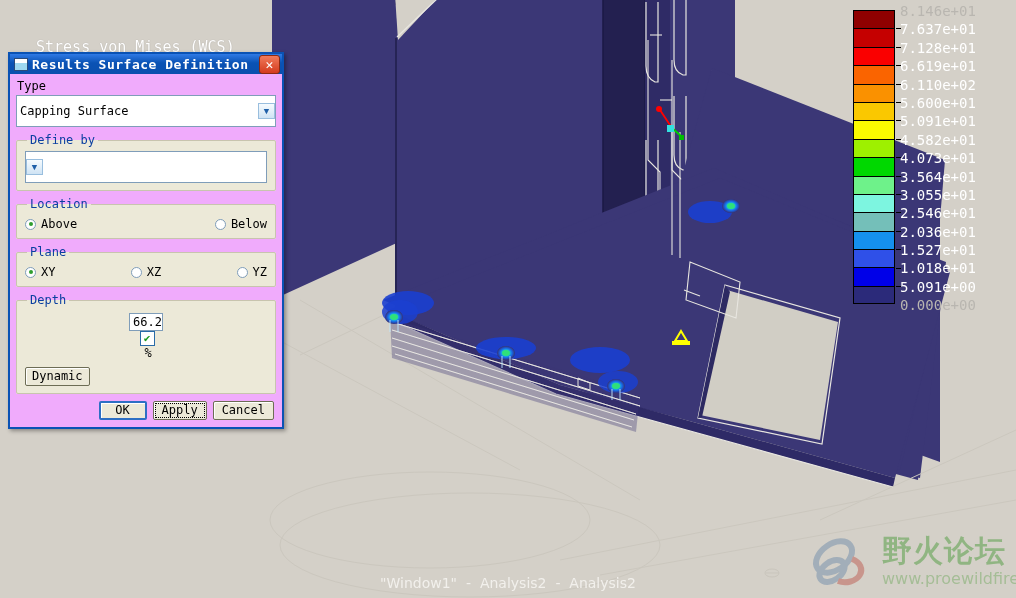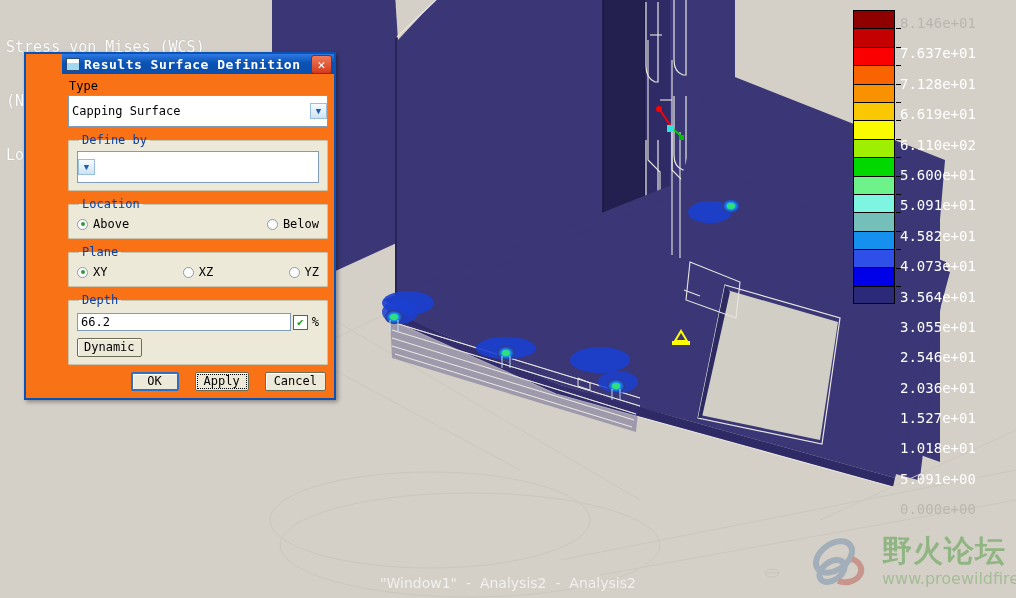--- a/index.html
+++ b/index.html
@@ -17,21 +17,21 @@
   .overlay-text{
     position:absolute;left:6px;top:2px;
     color:#ffffff;
     font-family:"DejaVu Sans Mono", monospace;
     font-size:15px;line-height:18px;
     letter-spacing:0px;
     white-space:pre;
     text-shadow:0 0 1px rgba(0,0,0,.25);
     z-index:5;
   }
-  .overlay-text div{height:18px;}
+  .overlay-text div{height:18px;margin-left:30px;}
 
   
   .status-text{
     position:absolute;left:0;top:575px;width:1016px;
     text-align:center;
     color:#f2f0ec;
     font-family:"DejaVu Sans", sans-serif;
     font-size:14px;
     z-index:5;
     white-space:pre;
@@ -39,21 +39,21 @@
 
   
   #legend{position:absolute;left:853px;top:10px;z-index:6;}
   #legend .band{width:42px;height:18.4px;border:1px solid #000;
                 border-bottom:none;box-sizing:border-box;}
   #legend .band:last-child{border-bottom:1px solid #000;}
   #legend .labels{position:absolute;left:47px;top:-8px;}
   #legend .lbl{
     height:18.4px;line-height:18.4px;
     font-family:"DejaVu Sans Mono", monospace;
-    font-size:14px;color:#ffffff;white-space:pre;margin-top:12px;
+    font-size:14px;color:#ffffff;white-space:pre;
   }
   #legend .lbl.dim{color:#b9b6b0;}
   #legend .tick{position:absolute;left:43px;width:5px;height:1px;background:#000;}
 
   
   #watermark{
     position:absolute;left:808px;top:531px;width:200px;height:62px;
     z-index:4;opacity:.55;
   }
   #watermark .wm-cn{
@@ -63,27 +63,26 @@
     letter-spacing:1px;
   }
   #watermark .wm-url{
     position:absolute;left:74px;top:38px;
     font-family:"DejaVu Sans", sans-serif;
     font-size:16px;color:#7fae6e;white-space:nowrap;
   }
 
   
   #dialog{
-    position:absolute;left:24px;top:52px;width:272px;
-    background:#f97316;
+    position:absolute;left:8px;top:52px;width:272px;
+    background:#f0abfc;
     border:2px solid #0a52b4;
     box-shadow:2px 2px 4px rgba(0,0,0,.35);
     z-index:20;
     font-family:"DejaVu Sans Mono", monospace;
-    padding-left:36px;
   }
   #titlebar{
     height:20px;
     background:linear-gradient(to bottom,#2f7ae5 0%,#0a52b4 45%,#0a4fae 100%);
     display:flex;align-items:center;padding:0 2px;
   }
   #titlebar .ticon{
     width:14px;height:13px;margin:0 4px 0 2px;
     background:linear-gradient(to bottom,#ffffff 0 35%,#9fd8f0 35% 100%);
     border:1px solid #2a4a7a;box-sizing:border-box;flex:0 0 auto;
@@ -133,21 +132,21 @@
   .radio .rb{
     width:11px;height:11px;border-radius:50%;
     background:#fff;border:1px solid #7f9db9;
     box-sizing:border-box;margin-right:5px;
     display:flex;align-items:center;justify-content:center;flex:0 0 auto;
   }
   .radio .rb i{width:4px;height:4px;border-radius:50%;background:#2f9e2f;display:none;}
   .radio.on .rb i{display:block;}
   .radio .rlabel{font-size:12px;color:#000;white-space:nowrap;}
 
-  .depthrow{display:flex;align-items:center;margin-top:2px;}
+  .depthrow{display:flex;align-items:center;margin-top:2px;flex-direction:column;}
   .textbox{
     flex:1 1 auto;height:18px;background:#fff;border:1px solid #7f9db9;
     box-sizing:border-box;font-size:12px;color:#000;padding-left:3px;
     display:flex;align-items:center;
   }
   .chk{
     width:15px;height:15px;flex:0 0 auto;margin-left:2px;
     background:#fff;border:1px solid #2a6ca8;box-sizing:border-box;
     display:flex;align-items:center;justify-content:center;
     color:#1a9a1a;font-size:11px;line-height:1;cursor:pointer;
@@ -159,21 +158,21 @@
     box-shadow:inset 1px 1px 0 #fff;
     font-family:"DejaVu Sans Mono", monospace;
     font-size:12px;color:#000;
     padding:1px 8px;border-radius:2px;cursor:pointer;
     line-height:15px;
   }
   .btn.small{padding:1px 6px;}
   .btn.default{border:2px solid #2d6fc4;padding:0 7px;}
   .btn.focus{outline:1px dotted #000;outline-offset:-3px;}
 
-  .btnrow{display:flex;justify-content:flex-end;gap:16px;margin-top:7px;padding-right:2px;}
+  .btnrow{display:flex;justify-content:flex-end;gap:6px;margin-top:7px;padding-right:2px;}
 </style>
 </head>
 <body>
 
 <div id="viewport">
   <svg width="1016" height="598" viewBox="0 0 1016 598">
     <defs>
       <clipPath id="vpclip">
           <rect x="0" y="0" width="1016" height="598"></rect>
         </clipPath>

